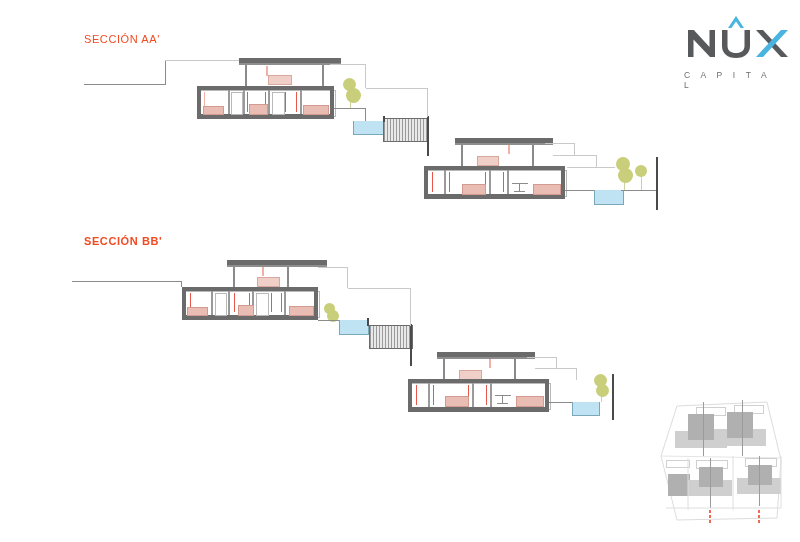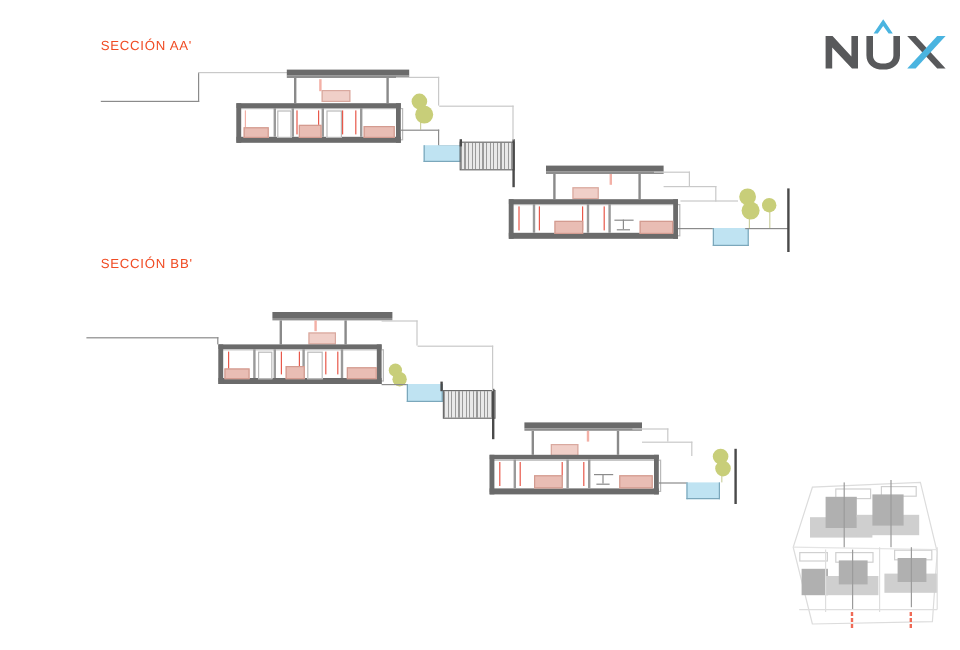--- a/index.html
+++ b/index.html
@@ -12,21 +12,21 @@
 
   
   .sec-title{
     position:absolute;
     font-size:11px;
     letter-spacing:.6px;
     color:#f04b23;
     white-space:nowrap;
   }
   #title-aa{left:84px;top:33px;}
-  #title-bb{left:84px;top:214px;}
+  #title-bb{left:84px;top:235px;font-weight:bold;}
 
   
   #watermark{
     position:absolute;left:332px;top:253px;
     font-size:33px;font-weight:bold;letter-spacing:-1px;
     color:#f2f2f2;
     user-select:none;
   }
 
   
@@ -93,20 +93,21 @@
       <path d="M44 14 L52 2 L60 14 L56.5 14 L52 7.6 L47.5 14 Z" fill="#4ab4e0"></path>
 
       <path d="M4 16 L4 43 L9.5 43 L9.5 25.5 L26 43 L31 43 L31 16 L25.5 16 L25.5 33 L9.8 16 Z" fill="#58595b"></path>
 
       <path d="M38 16 L38 32 C38 39.5 43.6 44 52 44 C60.4 44 66 39.5 66 32 L66 16 L60.5 16 L60.5 32 C60.5 36.4 57.2 39 52 39 C46.8 39 43.5 36.4 43.5 32 L43.5 16 Z" fill="#58595b"></path>
 
       <path d="M72 16 L79 16 L104 43 L97 43 Z" fill="#58595b"></path>
 
       <path d="M104 16 L97 16 L72 43 L79 43 Z" fill="#4ab4e0"></path>
     </svg>
+    <div class="logo-sub">C A P I T A L</div>
   </div>
 
   <div class="sec-title" id="title-aa">SECCIÓN AA'</div>
 
   <div class="dw" style="left:0;top:0;width:800px;height:225px;">
 
     <div class="ln" style="left:84px;top:84px;width:82px;height:1px;"></div>
     <div class="ln" style="left:165px;top:60px;width:1px;height:25px;"></div>
     <div class="ln-thin" style="left:165px;top:60px;width:86px;height:1px;"></div>
 

